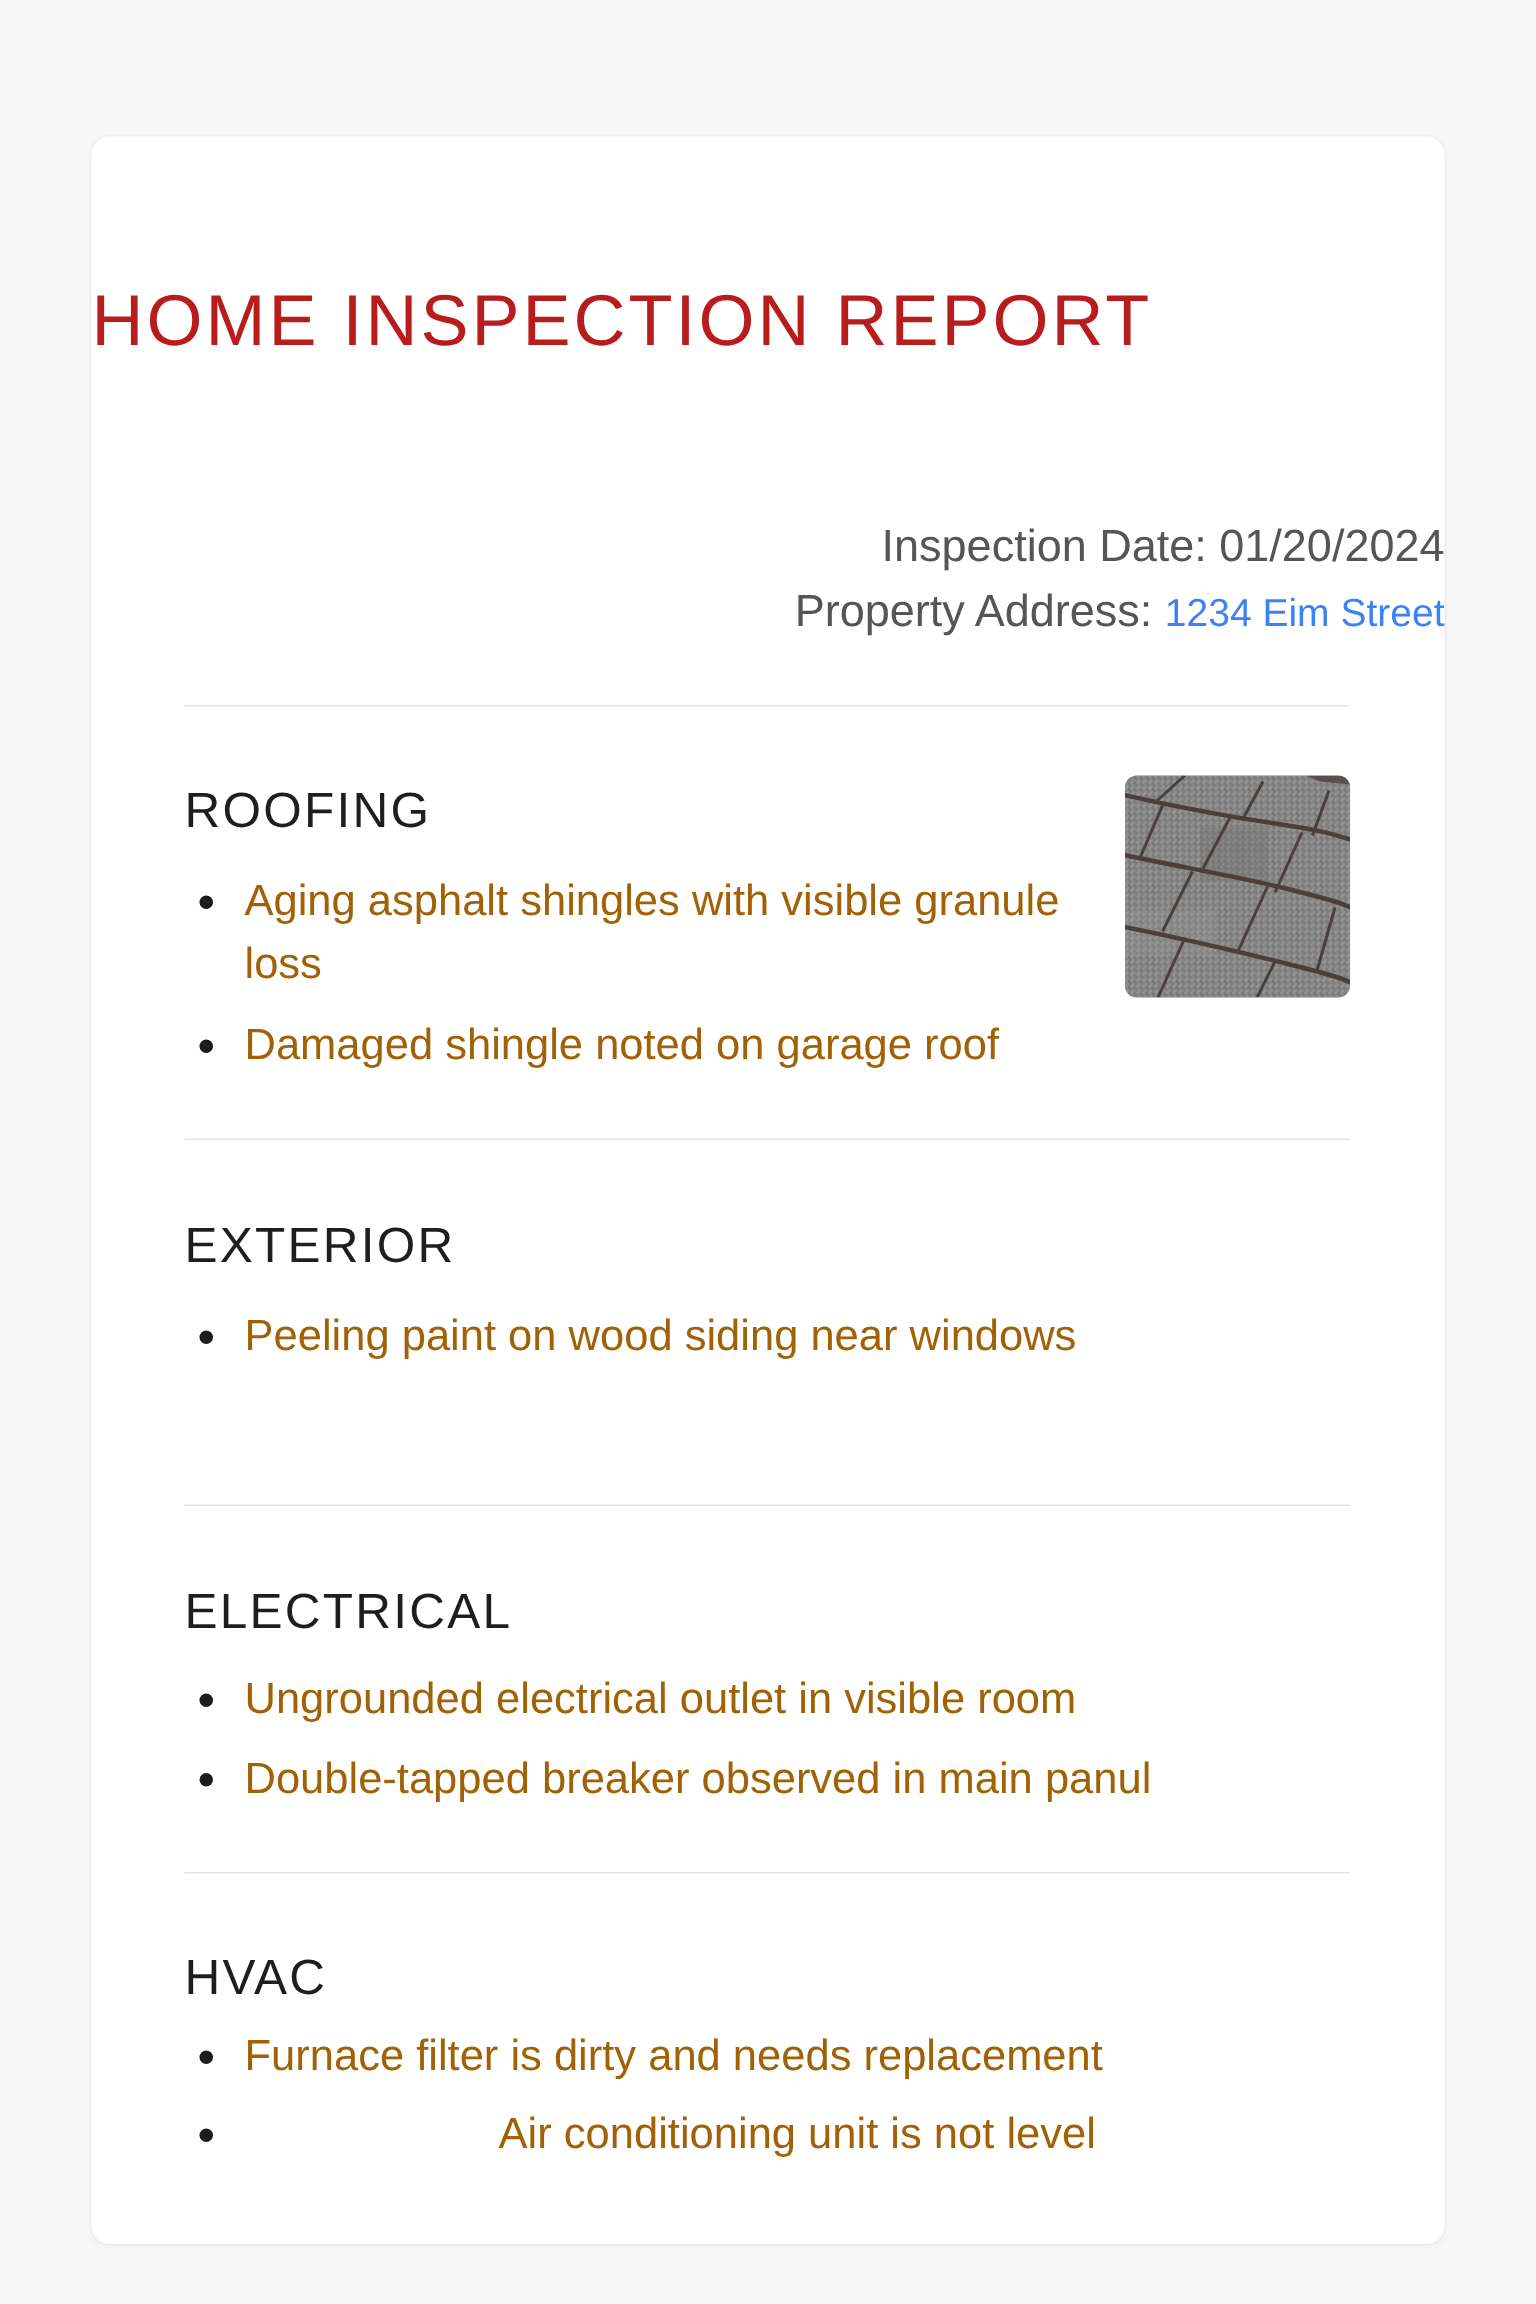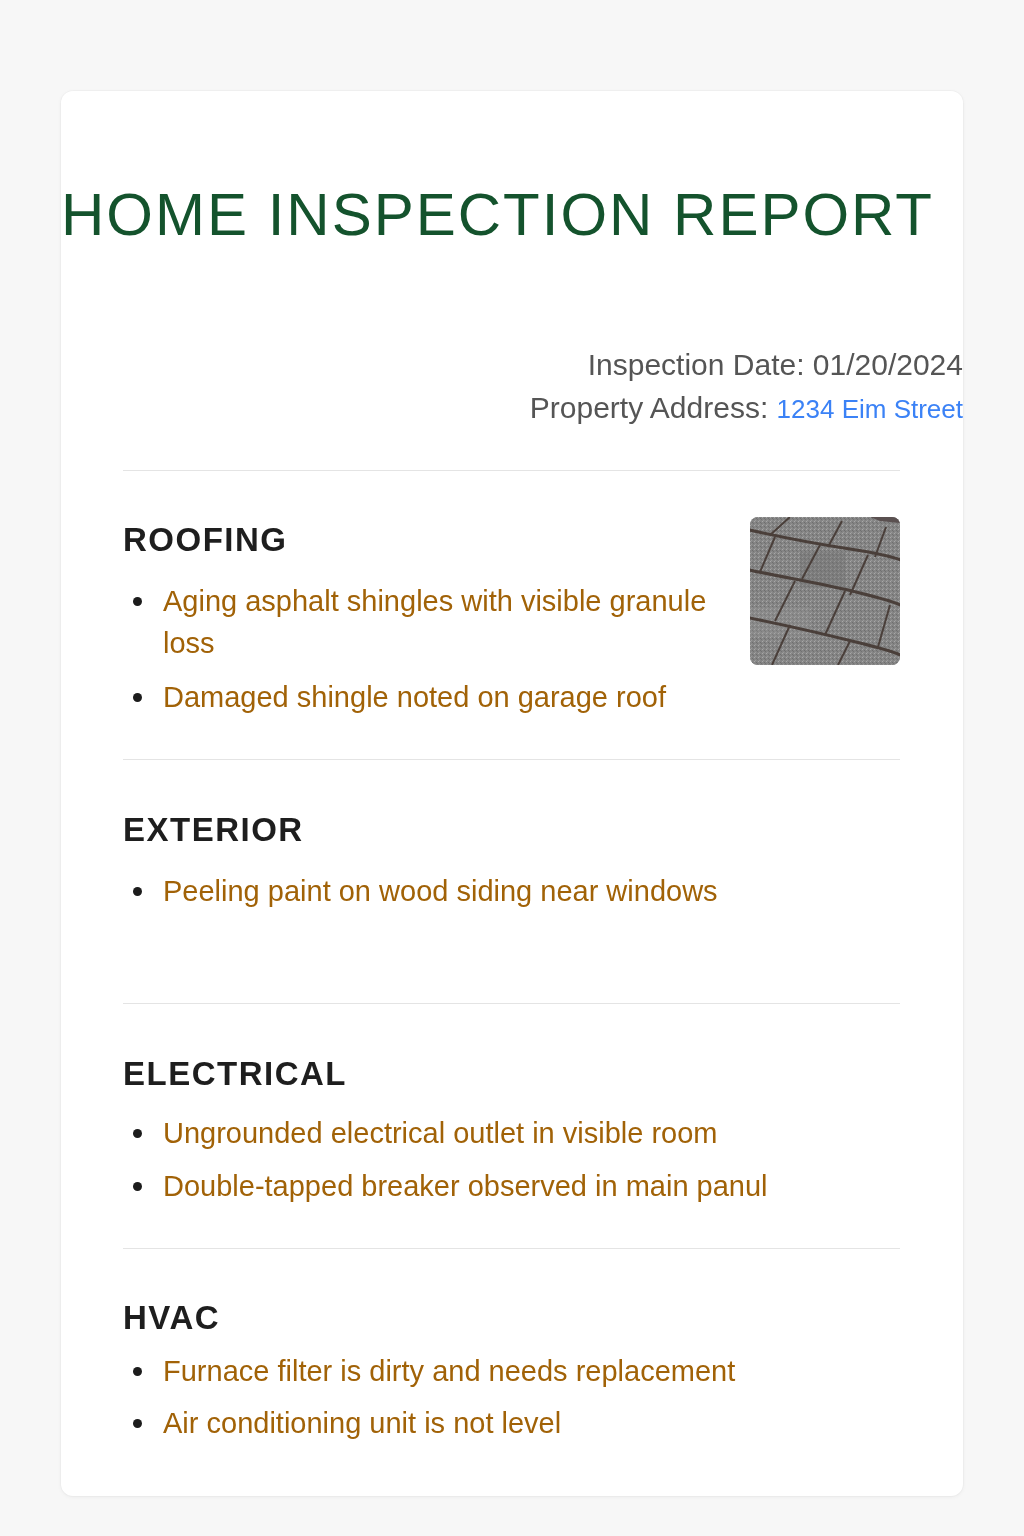--- a/index.html
+++ b/index.html
@@ -24,25 +24,25 @@
       background: #ffffff;
       border-radius: 12px;
       box-shadow: 0 1px 4px rgba(0,0,0,0.05), 0 0 0 1px rgba(0,0,0,0.02);
     }
     .title {
       margin: 0;
       position: absolute;
       top: 88px;
       left: 0;
       width: 902px;
-      font-size: 60px;
+      font-size: 48px;
       line-height: 72px;
       font-weight: 500;
       letter-spacing: 2px;
-      color: #14532d;
+      color: #b91c1c;
     }
     .meta {
       position: absolute;
       left: 0;
       width: 902px;
       font-size: 30px;
       line-height: 36px;
       color: #555555;
       text-align: right;
     }
@@ -58,21 +58,21 @@
     }
     .section {
       position: absolute;
       left: 62px;
       width: 777px;
     }
     .section-title {
       margin: 0;
       font-size: 33px;
       line-height: 40px;
-      font-weight: 700;
+      font-weight: 400;
       letter-spacing: 1.5px;
       color: #1e1e1e;
     }
     .items {
       list-style: none;
       margin: 0;
       padding: 0;
     }
     .item {
       position: relative;
@@ -199,20 +199,20 @@
 
   <div class="divider" style="top:1157px;"></div>
 
   <div class="section" style="top:1207px;">
     <h2 class="section-title">HVAC</h2>
     <ul class="items" style="margin-top:12px;">
       <li class="item">
         <span class="bullet"></span>
         <span>Furnace filter is dirty and needs replacement</span>
       </li>
-      <li class="item" style="margin-top:10px;">
+      <li class="item" style="margin-top:10px;text-align:center;">
         <span class="bullet"></span>
         <span>Air conditioning unit is not level</span>
       </li>
     </ul>
   </div>
 
 </div>
 
 </body></html>

